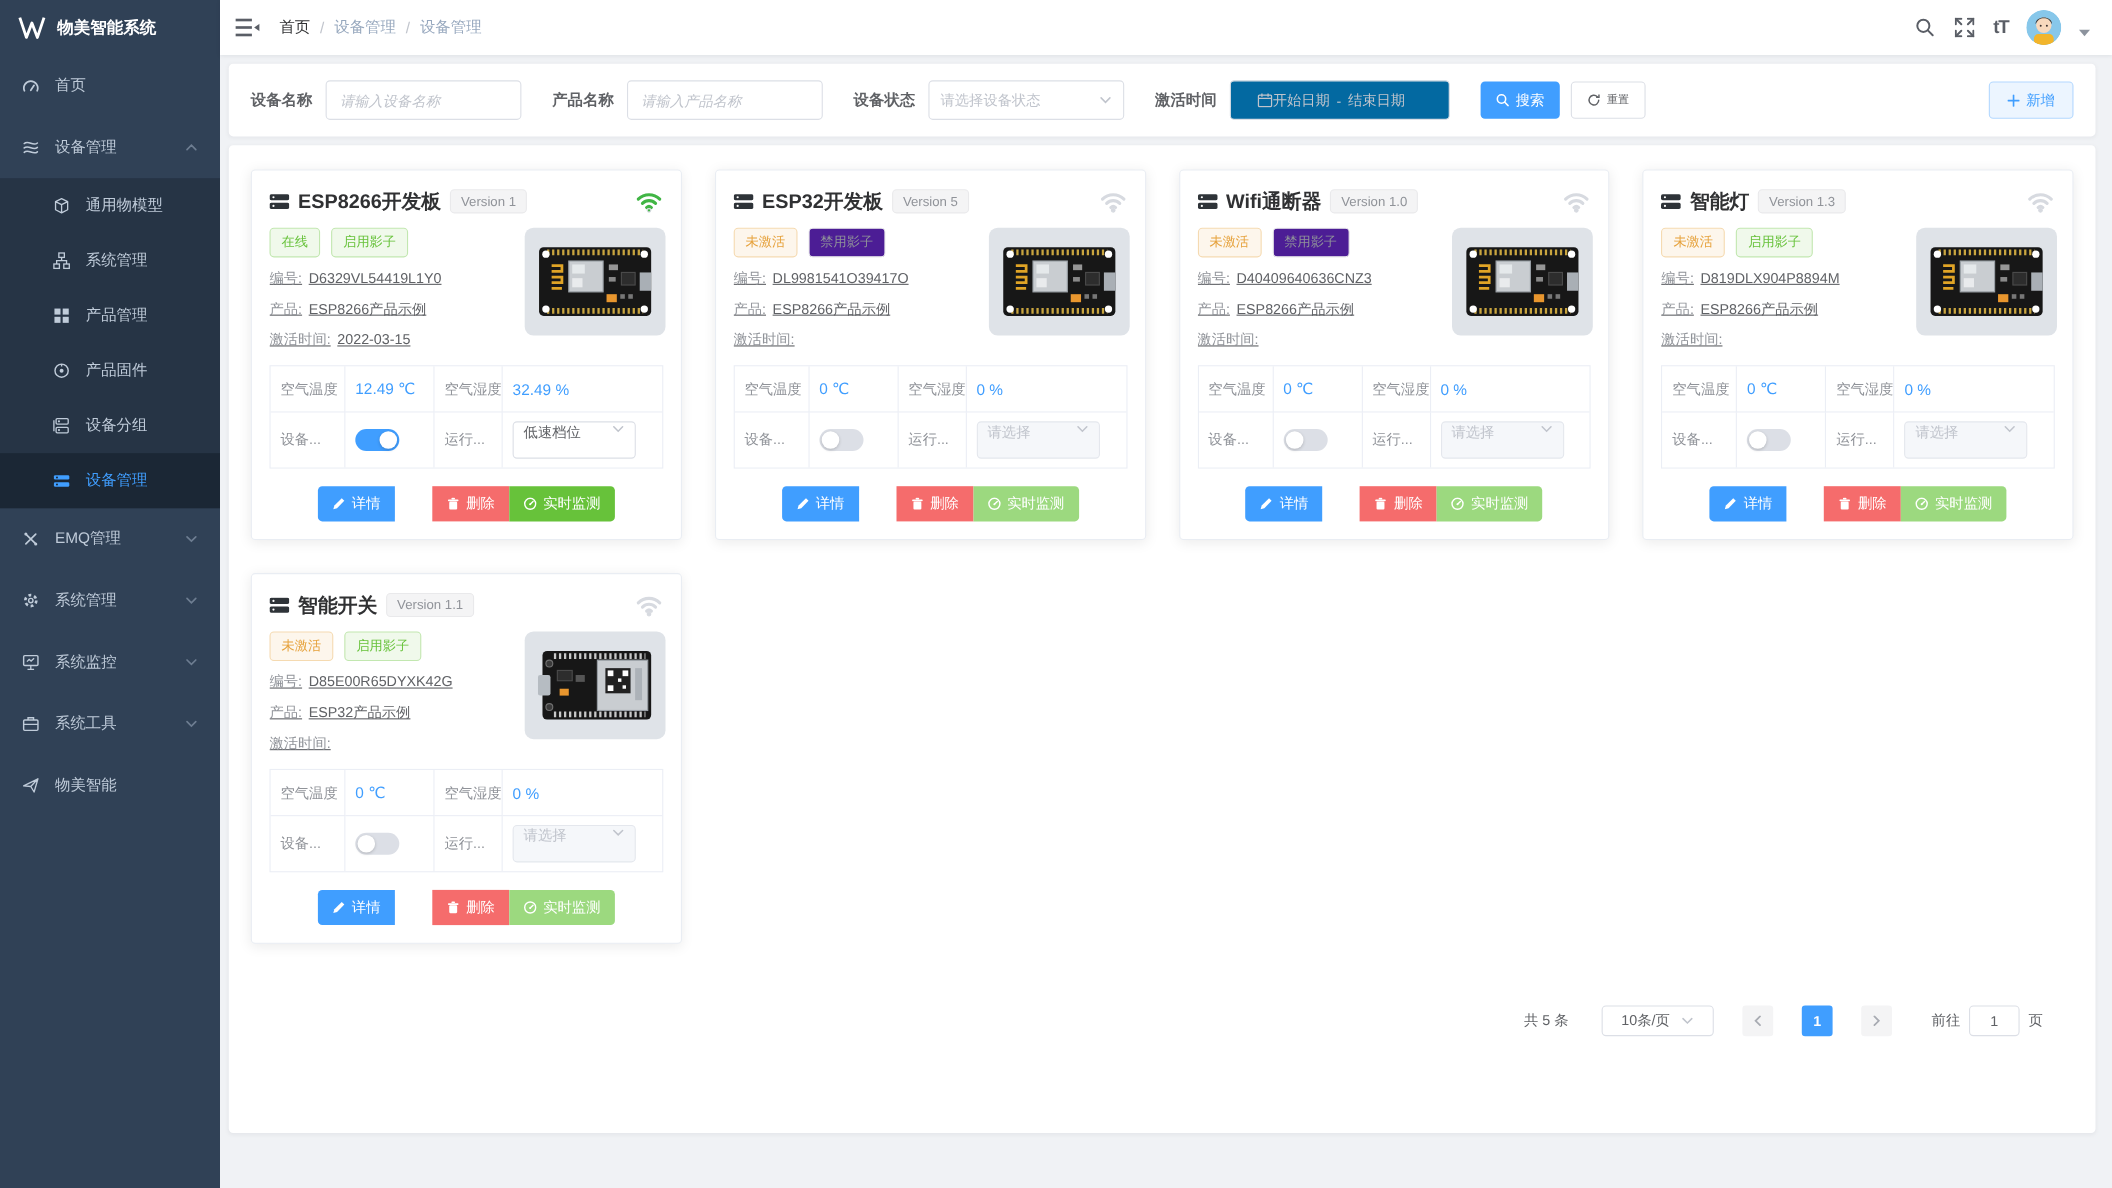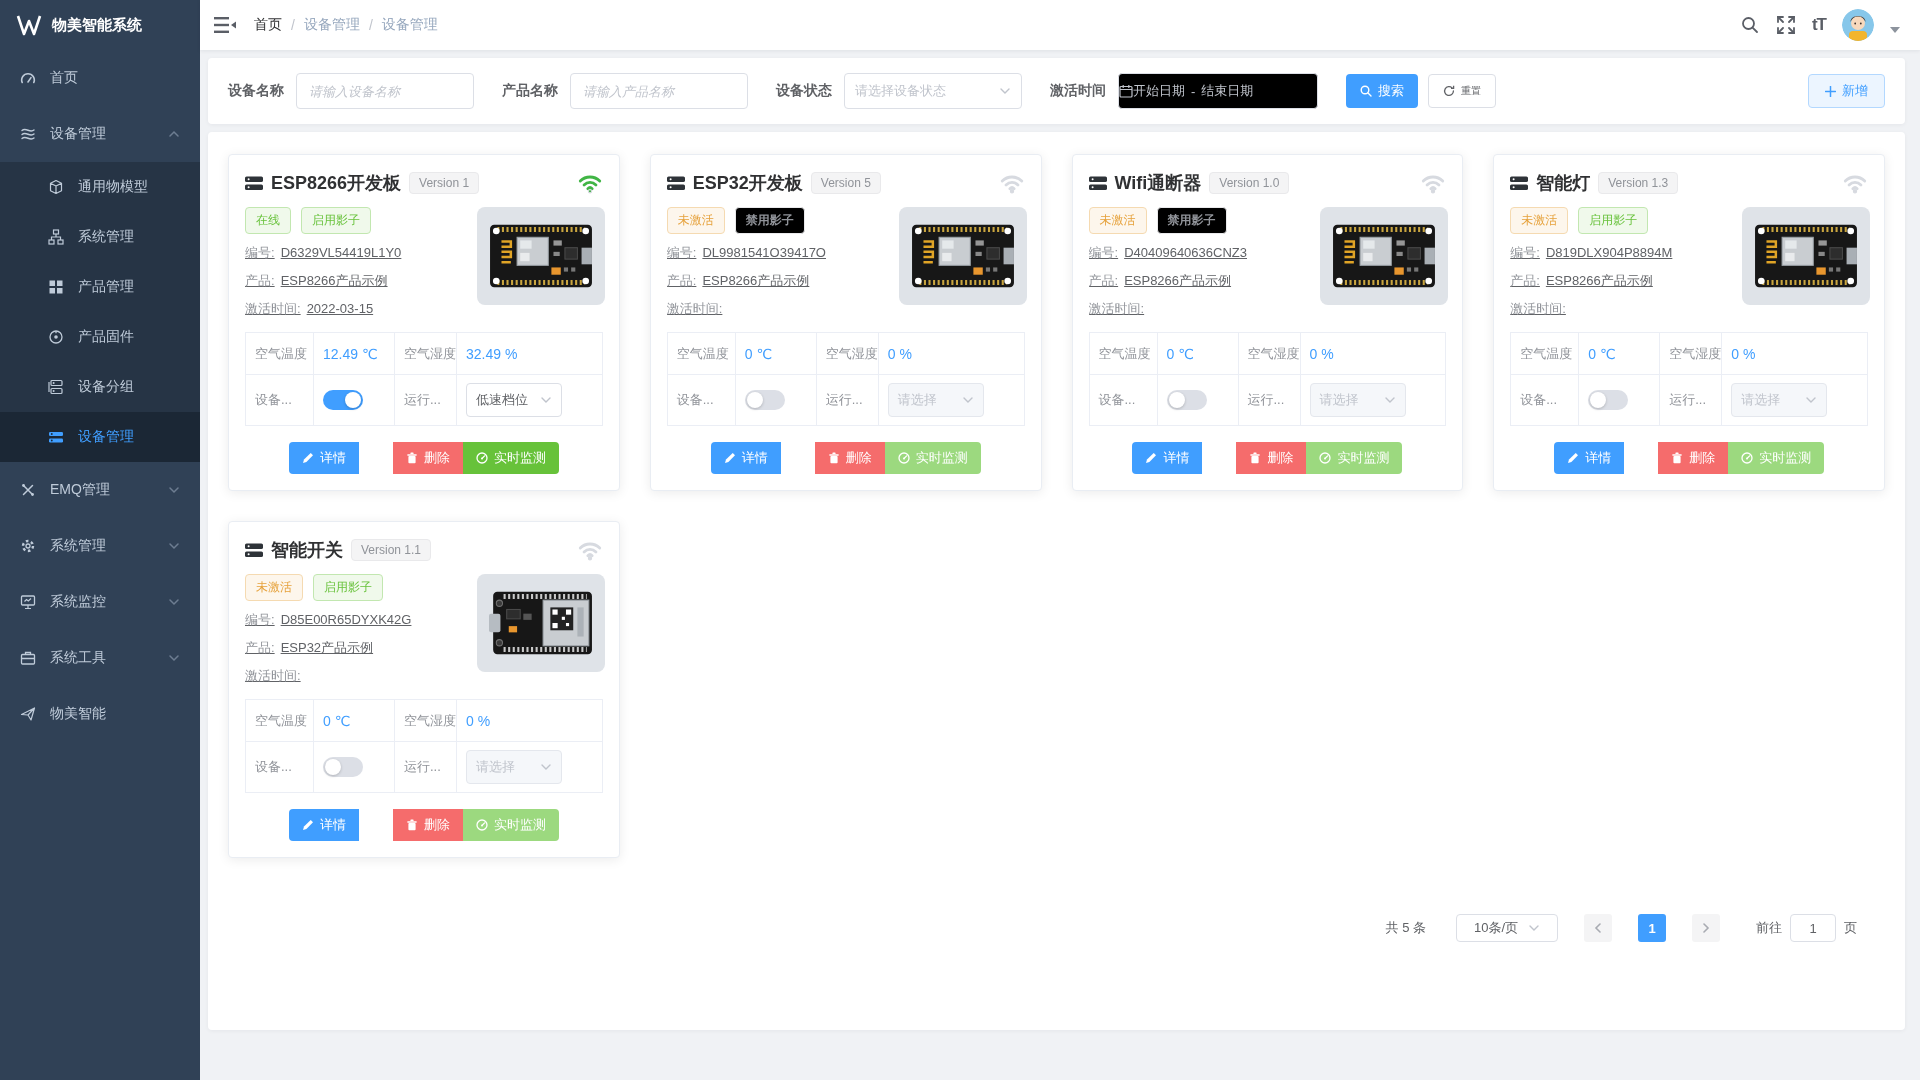--- a/index.html
+++ b/index.html
@@ -34,21 +34,21 @@
   .avatar { width:32px; height:32px; border-radius:50%; overflow:hidden; cursor:pointer; }
   .caret-down { width:0; height:0; border-left:5px solid transparent; border-right:5px solid transparent; border-top:6px solid #8c939d; margin-top:10px; cursor:pointer; }
 
   
   .filter-card { margin:8px 15px 0 8px; background:#fff; border-radius:4px; padding:15px 20px; display:flex; align-items:center; box-shadow:0 1px 4px rgba(0,21,41,.05); }
   .f-label { font-size:14px; font-weight:bold; color:#606266; margin-right:12px; white-space:nowrap; }
   .f-group { display:flex; align-items:center; margin-right:28px; }
   .el-input { height:36px; border:1px solid #dcdfe6; border-radius:4px; padding:0 12px; font-size:13px; color:#606266; width:178px; outline:none; font-family:inherit; background:#fff;font-style:italic; }
   .el-input::placeholder { color:#c0c4cc; }
   .fake-select { width:178px; height:36px; border:1px solid #dcdfe6; border-radius:4px; display:flex; align-items:center; justify-content:space-between; padding:0 10px; font-size:13px; color:#c0c4cc; background:#fff; cursor:pointer; }
-  .date-range { width:200px; height:36px; border:1px solid #dcdfe6; border-radius:4px; display:flex; align-items:center; padding:0 0; gap:0; font-size:13px; color:#c0c4cc; background:#000000; cursor:pointer; }
+  .date-range { width:200px; height:36px; border:1px solid #dcdfe6; border-radius:4px; display:flex; align-items:center; padding:0 24px; gap:0; font-size:13px; color:#c0c4cc; background:#0369a1; cursor:pointer; }
   .btn-search { height:34px; background:#409EFF; color:#fff; border:none; border-radius:4px; padding:0 14px; font-size:13px; display:flex; align-items:center; gap:6px; cursor:pointer; font-family:inherit; }
   .btn-reset { height:34px; background:#fff; color:#606266; border:1px solid #dcdfe6; border-radius:4px; padding:0 14px; font-size:10px; display:flex; align-items:center; gap:6px; cursor:pointer; margin-left:10px; font-family:inherit; }
   .btn-add { height:34px; margin-left:auto; background:#ecf5ff; color:#409EFF; border:1px solid #b3d8ff; border-radius:4px; padding:0 16px; font-size:13px; display:flex; align-items:center; gap:6px; cursor:pointer; font-family:inherit; }
 
   
   .content-card { margin:8px 15px 0 8px; background:#fff; border-radius:4px; padding:22px 20px; min-height:898px; box-shadow:0 1px 4px rgba(0,21,41,.05); }
   .device-grid { display:grid; grid-template-columns:repeat(4,1fr); gap:30px; }
   .device-card { border:1px solid #e9edf3; border-radius:4px; background:#fff; box-shadow:0 2px 12px rgba(0,0,0,.08); padding-bottom:16px; }
   .card-header { display:flex; align-items:center; gap:8px; padding:16px 16px 0; }
   .dev-icon svg { width:18px; height:15px; display:block; }
@@ -59,39 +59,39 @@
   .wifi path, .wifi circle { stroke:#d7dae0; fill:none; }
   .wifi circle { fill:#d7dae0; }
   .wifi.online path { stroke:#41b545; }
   .wifi.online circle { fill:#41b545; }
   .card-body { display:flex; padding:12px 14px 0 16px; gap:10px; }
   .card-left { flex:1; min-width:0; }
   .tag-row { display:flex; gap:10px; margin-bottom:4px; }
   .tag { font-size:12px; padding:4px 10px; border-radius:4px; border:1px solid transparent; white-space:nowrap; }
   .tag-success { color:#67C23A; background:#f0f9eb; border-color:#c2e7b0; }
   .tag-warning { color:#E6A23C; background:#fdf6ec; border-color:#f5dab1; }
-  .tag-info { color:#909399; background:#000000; border-color:#e9e9eb;font-weight:bold; }
+  .tag-info { color:#909399; background:#4c1d95; border-color:#e9e9eb; }
   .info-line { font-size:13px; color:#606266; margin-top:10px; white-space:nowrap; overflow:hidden;text-decoration:underline; }
   .info-label { color:#909399; margin-right:6px; }
   .board-box { width:128px; height:98px; background:#dfe3e8; border-radius:8px; flex-shrink:0; display:flex; align-items:center; justify-content:center; }
   .board-box svg { width:104px; height:66px; display:block; }
 
   .prop-table { margin:14px 16px 0; border:1px solid #ebeef5; display:grid; grid-template-columns:68px 81px 62px 1fr; font-size:13px; }
   .pt-cell { min-height:42px; display:flex; align-items:center; padding:5px 9px; border-right:1px solid #ebeef5; border-bottom:1px solid #ebeef5; overflow:hidden; }
   .pt-cell:nth-child(4n) { border-right:none; }
   .pt-cell:nth-child(n+5) { border-bottom:none; min-height:50px; }
   .pt-label { color:#909399; white-space:nowrap; }
   .pt-value { color:#409EFF; font-size:14px; white-space:nowrap; }
 
   .switch { width:40px; height:20px; border-radius:10px; background:#dcdfe6; position:relative; cursor:pointer; flex-shrink:0; }
   .switch::after { content:''; position:absolute; width:16px; height:16px; border-radius:50%; background:#fff; top:2px; left:2px; box-shadow:0 1px 3px rgba(0,0,0,.2); }
   .switch.on { background:#409EFF; }
   .switch.on::after { left:22px; }
 
-  .mini-select { width:96px; height:34px; border:1px solid #dcdfe6; border-radius:4px; display:flex; align-items:center; justify-content:space-between; padding:0 9px; font-size:13px; color:#606266; background:#fff; cursor:pointer; }
+  .mini-select { width:112px; height:34px; border:1px solid #dcdfe6; border-radius:4px; display:flex; justify-content:space-between; padding:0 9px; font-size:13px; color:#606266; background:#fff; cursor:pointer; }
   .mini-select.disabled { background:#f5f7fa; border-color:#e4e7ed; color:#c0c4cc; cursor:not-allowed; }
 
   .card-actions { display:flex; justify-content:center; margin-top:16px; }
   .btn { height:32px; padding:0 13px; font-size:13px; color:#fff; display:flex; align-items:center; gap:6px; border:none; cursor:pointer; font-family:inherit; white-space:nowrap; }
   .btn svg { width:12px; height:12px; display:block; }
   .btn-detail { background:#409EFF; border-radius:4px 0 0 4px; }
   .btn-delete { background:#F56C6C;margin-left:34px; }
   .btn-monitor { background:#67C23A; border-radius:0 4px 4px 0; }
   .btn-monitor.disabled { background:#9cd97f; cursor:not-allowed; }
 

